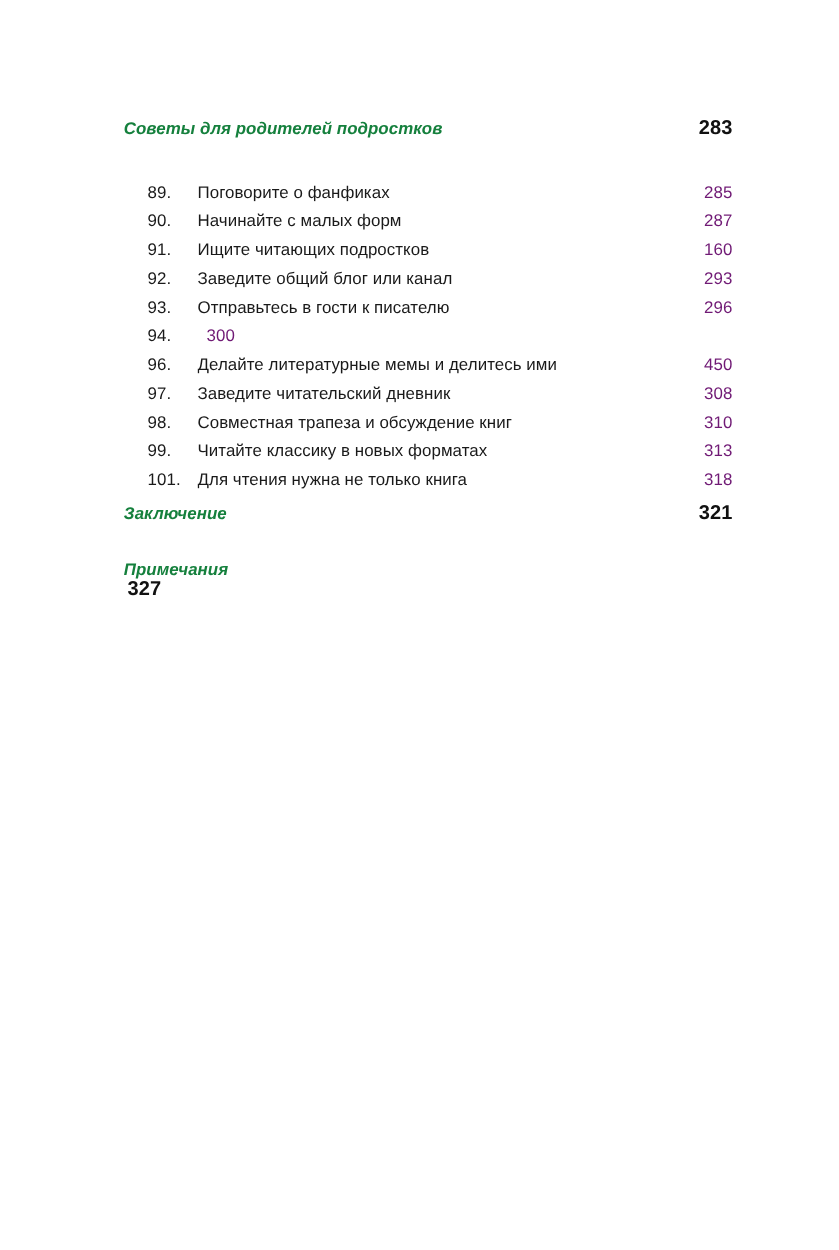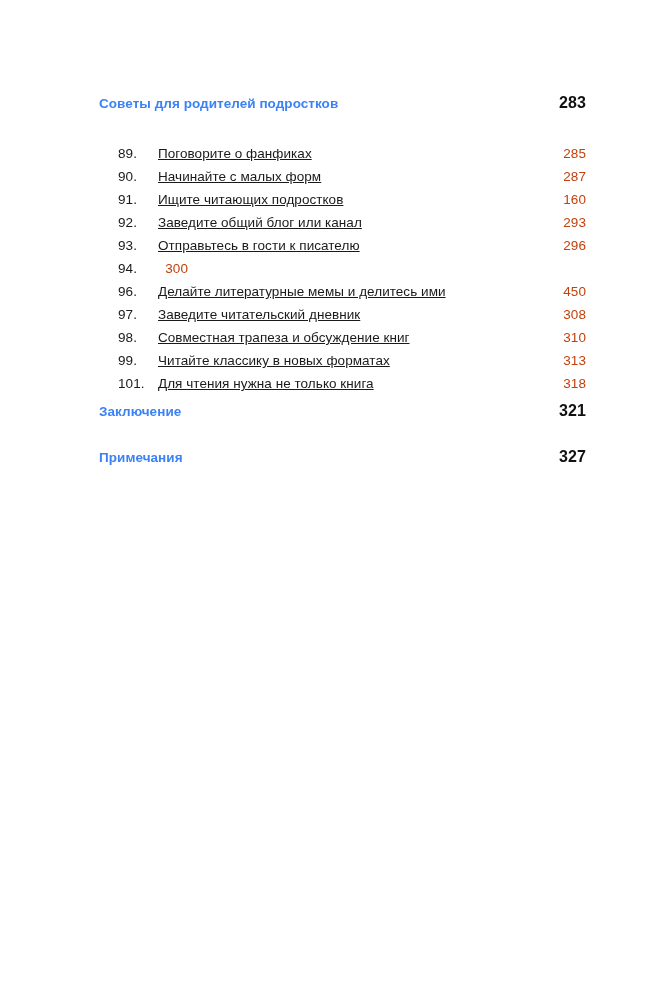--- a/index.html
+++ b/index.html
@@ -50,27 +50,26 @@
     color: #1a1a1a;
     white-space: nowrap;
   }
   .row .title {
     flex: 1 1 auto;
     font-size: 13.5px;
     letter-spacing: 0.05px;
     color: #1a1a1a;
     white-space: nowrap;
     overflow: hidden;
-    text-decoration: underline;
   }
   .row .page-no {
     flex: 0 0 auto;
     font-size: 13.5px;
     letter-spacing: 0.1px;
-    color: #c2410c;
+    color: #701a75;
     text-align: right;
     min-width: 30px;
     white-space: nowrap;
   }
 
   
   .entry .num {
     padding-left: 19px;
     box-sizing: border-box;
     width: 59px;
@@ -84,36 +83,37 @@
     align-items: baseline;
     width: 100%;
     height: 23px;
     font-weight: bold;
   }
   .section .sec-title {
     flex: 1 1 auto;
     font-size: 13.5px;
     font-weight: bold;
     letter-spacing: 0.05px;
-    color: #3b82f6;
-    white-space: nowrap;
+    color: #15803d;
+    white-space: nowrap;
+    font-style: italic;
   }
   .section .page-no {
     flex: 0 0 auto;
     font-size: 16px;
     font-weight: bold;
     letter-spacing: 0.1px;
     color: #111111;
     text-align: right;
     min-width: 30px;
     white-space: nowrap;
   }
 
   .gap-top-lg { margin-top: 32px; }
-  .gap-top-md { margin-top: 23px; }
+  .gap-top-md { margin-top: 23px; flex-direction: column; }
 
   .list { margin: 0; padding: 0; }
 </style>
 </head>
 <body>
 
 <div class="page">
   <div class="toc">
 
     <div class="section">

